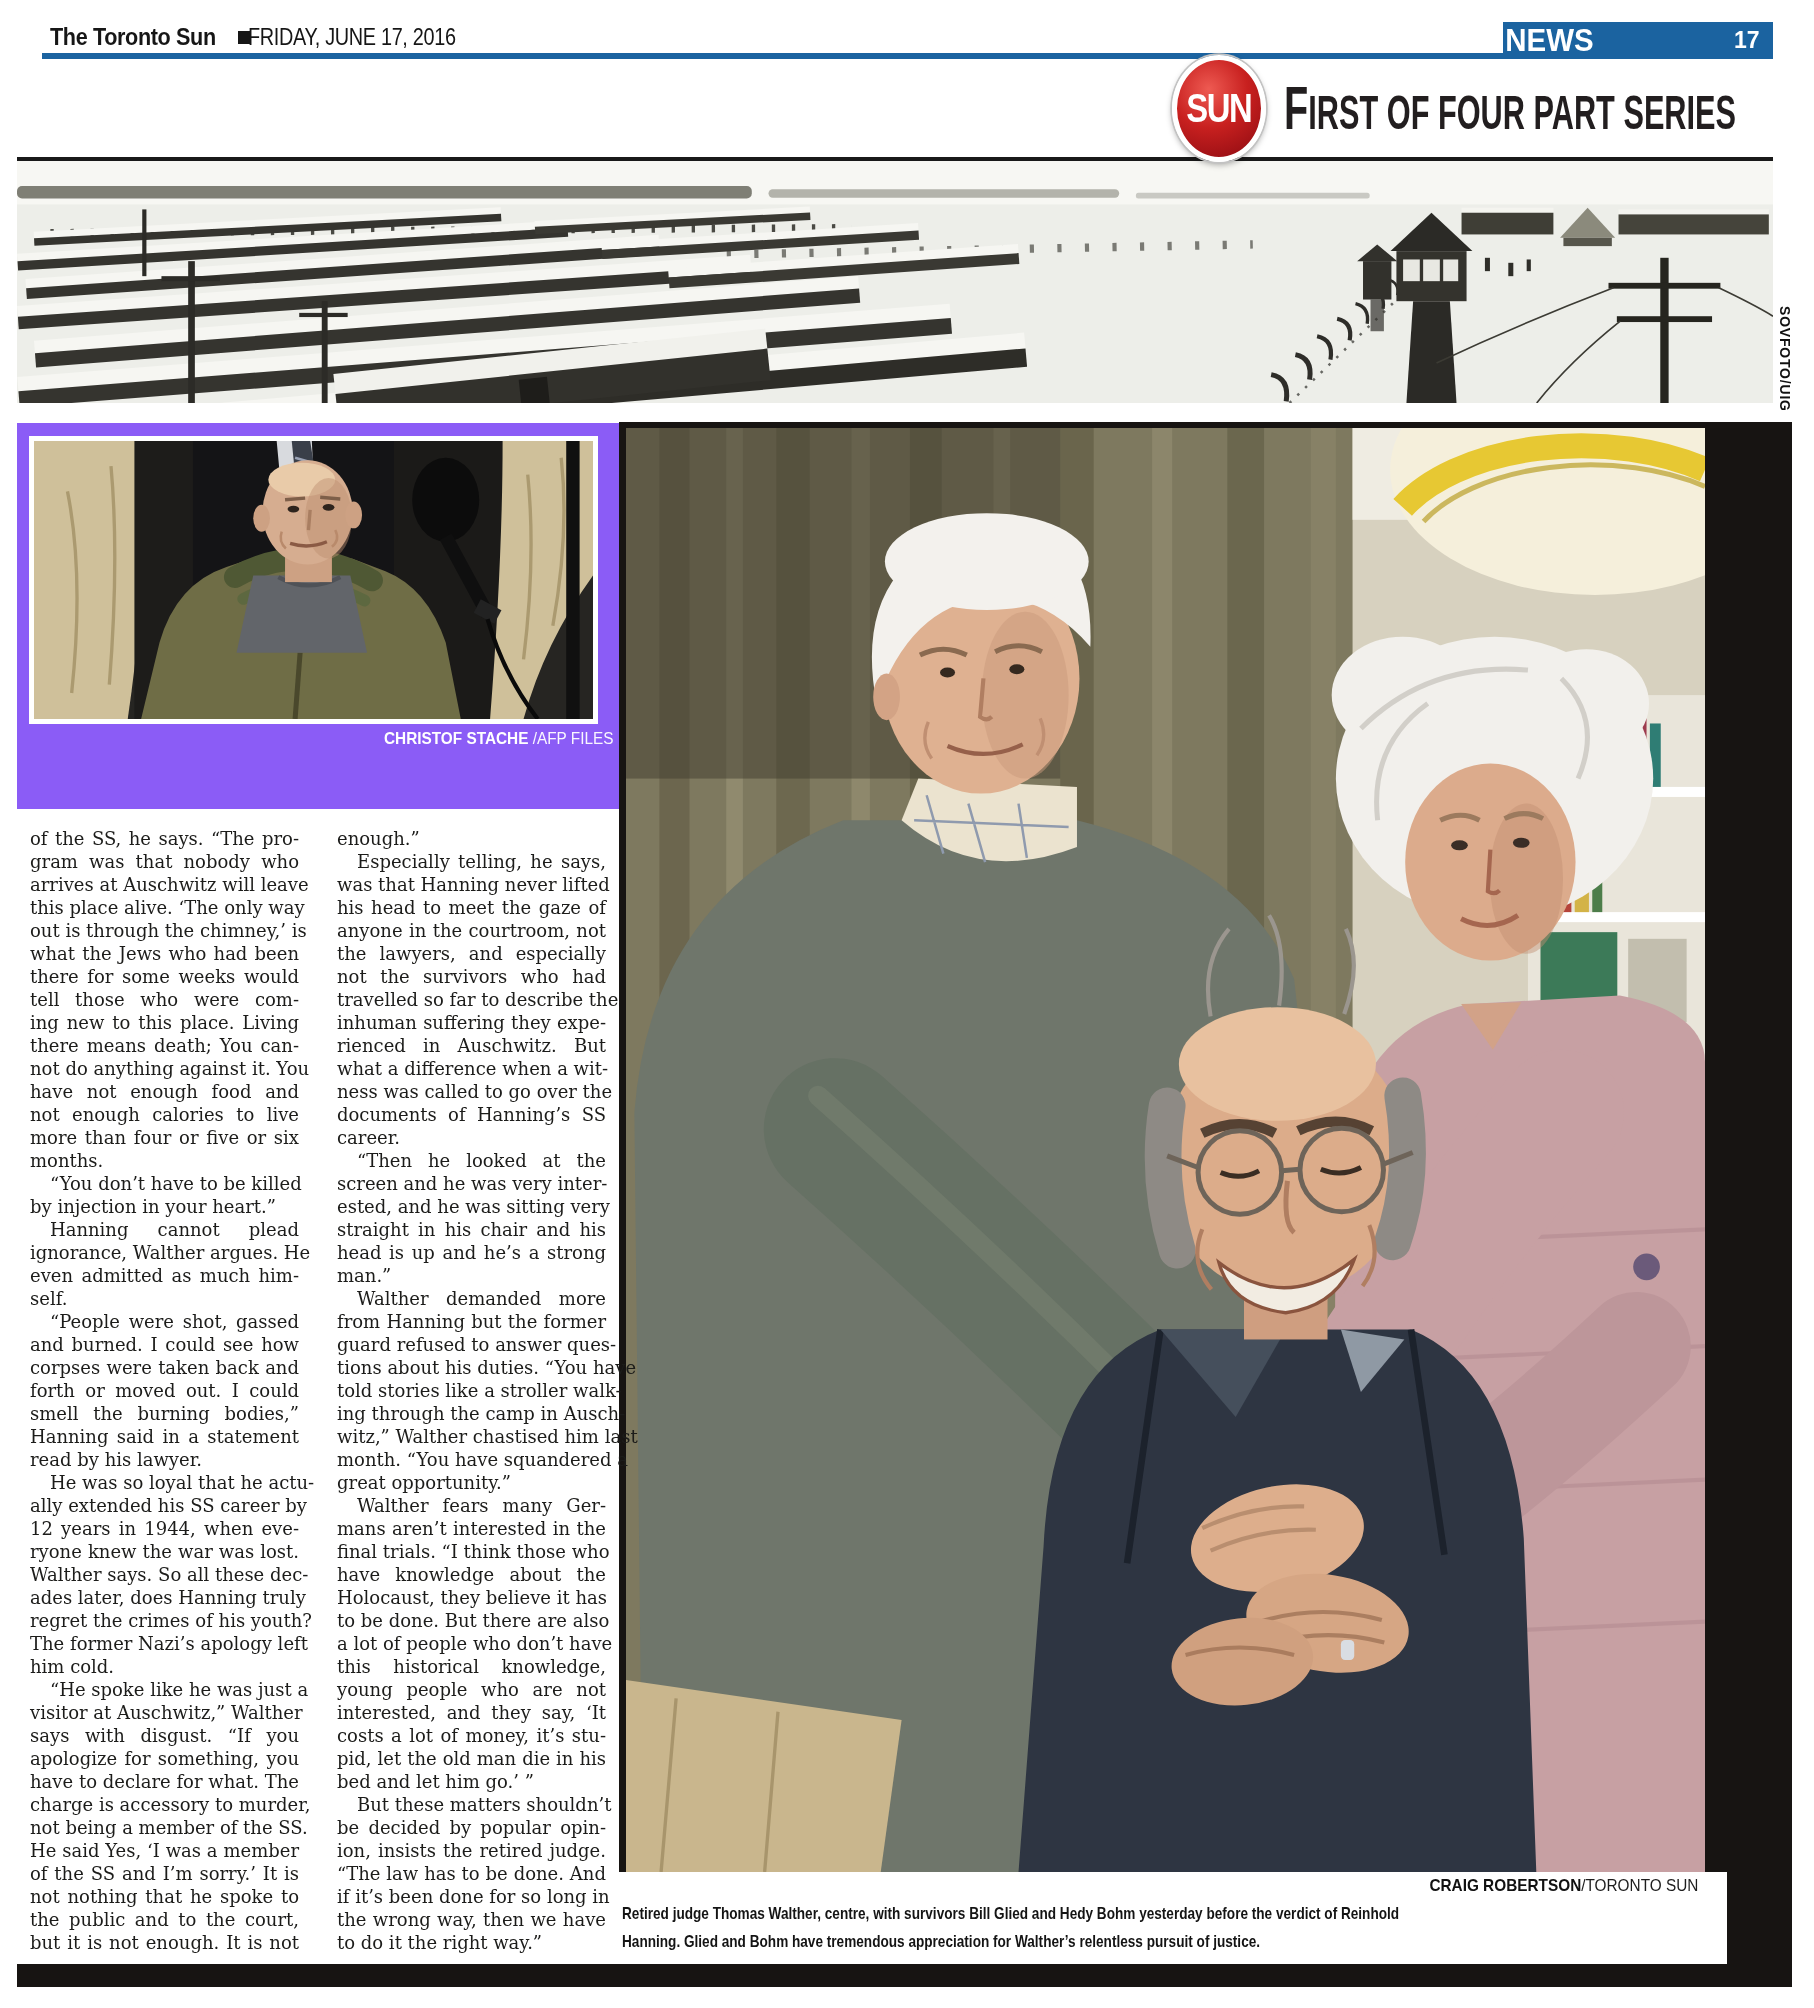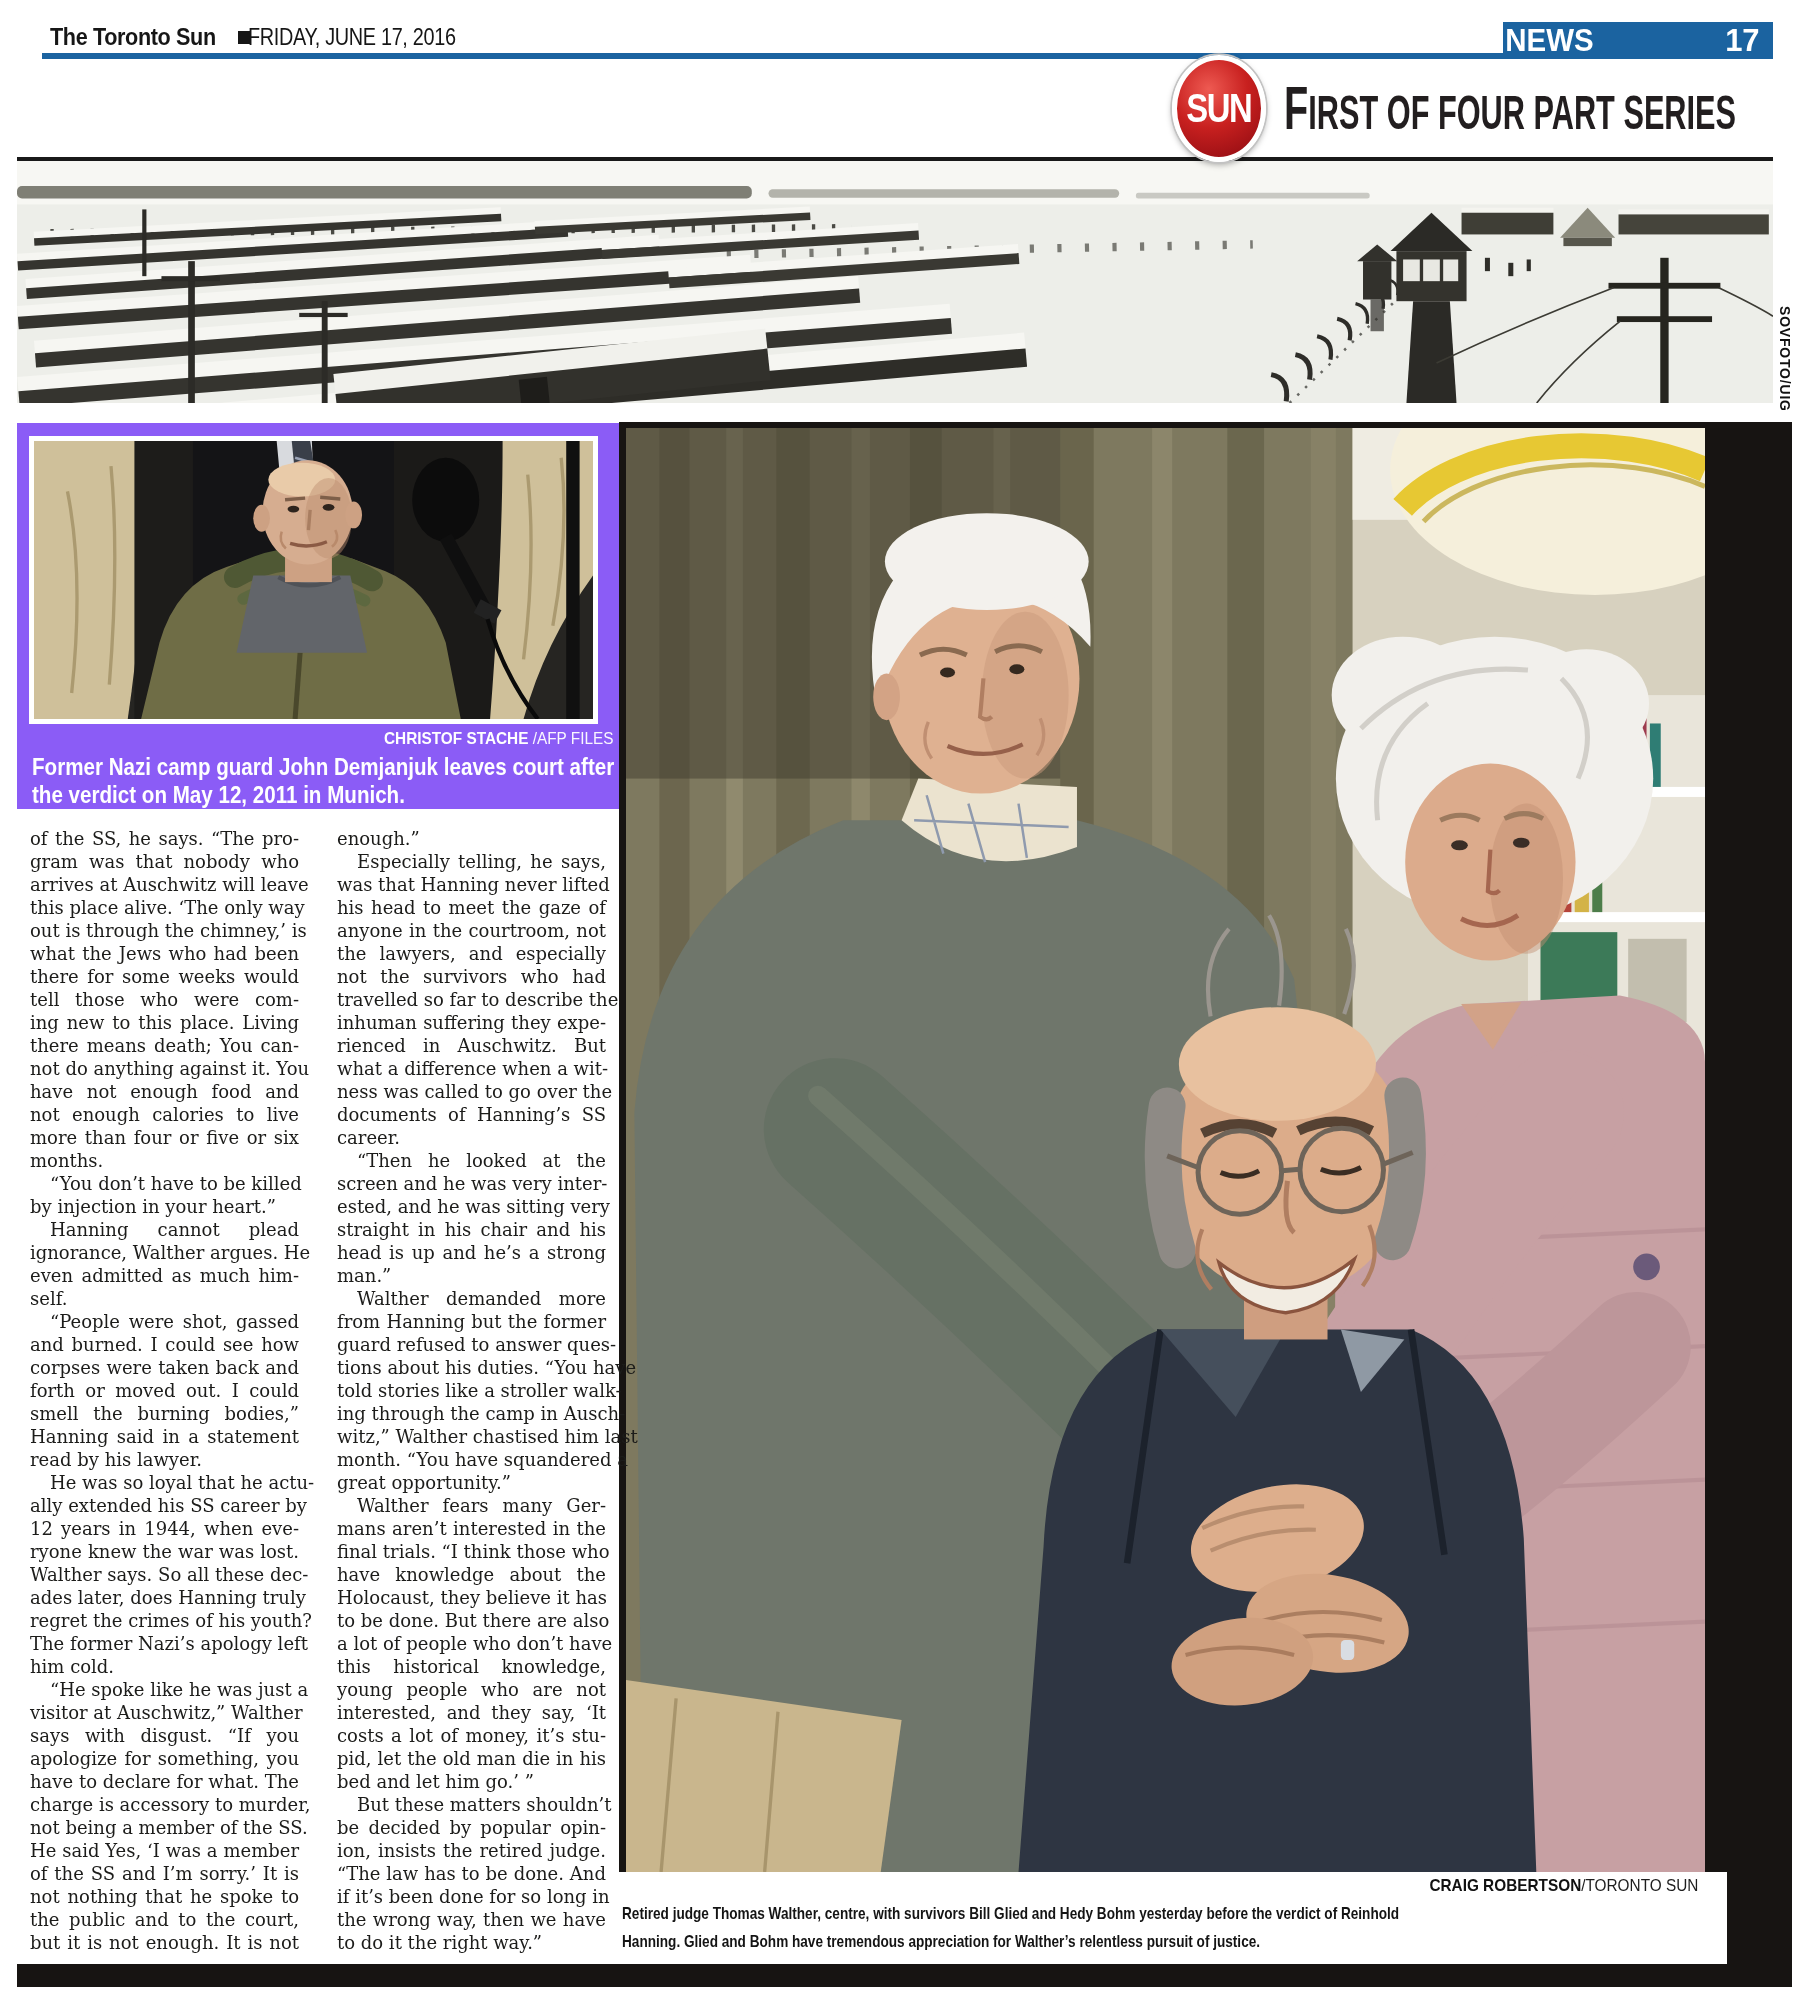--- a/index.html
+++ b/index.html
@@ -12,21 +12,21 @@
   .masthead { font-weight:bold; font-size:24px; letter-spacing:-0.4px; white-space:nowrap;
               transform:scaleX(.9); transform-origin:0 50%; }
   .sep-square { width:12.5px; height:12.5px; background:#161616; flex:0 0 auto; margin-left:-6.7px;}
   .date { font-size:23.4px; letter-spacing:-0.4px; white-space:nowrap;
           transform:scaleX(.85); transform-origin:0 50%; margin-left:-11.7px; }
   .blue-rule { position:absolute; left:42px; top:53px; width:1731px; height:5.8px; background:#1b63a0; }
   .news-badge { position:absolute; left:1503px; top:22px; width:270px; height:37px; background:#1b63a0;
                 display:flex; align-items:center; justify-content:space-between; gap:38px;
                 padding-right:13.4px; box-sizing:border-box; color:#fff; font-weight:bold; }
   .news-label { font-size:31px; transform:scaleX(.95); }
-  .page-num { font-size:31px; }
+  .page-num { font-size:23px; }
 
   
   .sun-logo { position:absolute; left:1172px; top:55px; width:94px; height:107px; border-radius:50%;
               background:radial-gradient(circle at 38% 30%, #ee5a52 0%, #c8201f 45%, #8e0b12 96%);
               border:5px solid #fff; box-shadow:0 0 0 1.7px #c2c2c2, 0 2.5px 6.7px rgba(0,0,0,.35);
               display:flex; align-items:center; justify-content:center; z-index:6; box-sizing:border-box; }
   .sun-logo span { color:#fff; font-weight:bold; font-size:40px; letter-spacing:-1.7px;
                    transform:scaleX(.82); }
   .series-title { position:absolute; left:1284px; top:83px; white-space:nowrap; font-weight:bold;
                   color:#221e1f; font-size:48px; line-height:50px;
@@ -247,24 +247,20 @@
           <path d="M300 70 L324 68 M342 67 L366 69" stroke="#7e5f49" stroke-width="4"></path>
           <ellipse cx="310" cy="81" rx="7" ry="4" fill="#2e241d"></ellipse>
           <ellipse cx="352" cy="79" rx="7" ry="4" fill="#2e241d"></ellipse>
           <path d="M330 82 L328 106" stroke="#a97e61" stroke-width="4" fill="none"></path>
           <path d="M306 122 Q328 129 350 120" stroke="#8a5a44" stroke-width="4" fill="none"></path>
           <path d="M296 108 Q292 120 301 128 M360 106 Q366 118 356 126" stroke="#b98a6b" stroke-width="3" fill="none"></path>
         </g>
       </svg>
     </div>
     <div class="credit"><span class="credit-name">CHRISTOF STACHE</span><span class="credit-agency"> /AFP FILES</span></div>
-    <div class="caption">
-        <div class="capline">Former Nazi camp guard John Demjanjuk leaves court after</div>
-        <div class="capline">the verdict on May 12, 2011 in Munich.</div>
-      </div>
   </div>
 
   <div class="main-card">
     <div class="photo">
       <svg viewBox="0 0 1292 1730" preserveAspectRatio="none">
         <rect width="1292" height="1730" fill="#7e795f"></rect>
         <g>
           <rect x="40" width="36" height="1730" fill="#5c583f" opacity=".55"></rect>
           <rect x="120" width="20" height="1730" fill="#a29b7d" opacity=".5"></rect>
           <rect x="180" width="40" height="1730" fill="#5c583f" opacity=".5"></rect>

